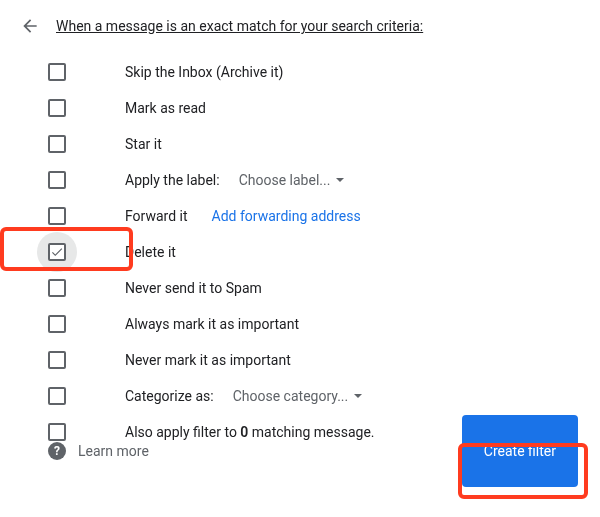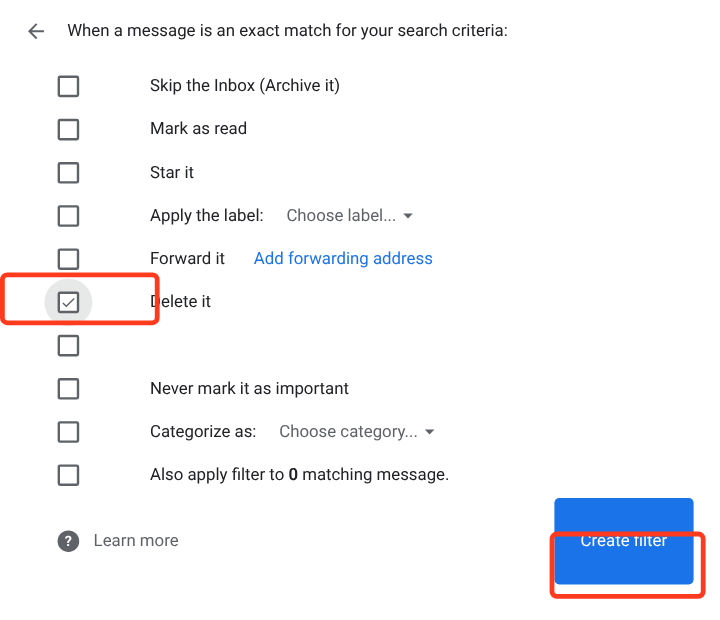--- a/index.html
+++ b/index.html
@@ -13,20 +13,21 @@
       position: relative;
     }
     .container {
       padding: 16px 20px 0 20px;
     }
     .header {
       display: flex;
       align-items: center;
       gap: 16px;
       margin-bottom: 18px;
+      text-decoration: underline;
     }
     .back-arrow {
       width: 20px;
       height: 20px;
       display: flex;
       align-items: center;
       justify-content: center;
       cursor: pointer;
       color: #5f6368;
     }
@@ -236,22 +237,29 @@
             </svg>
           </div>
       </div>
       <span class="option-label">Delete it</span>
     </div>
 
     <div class="option-row">
       <div class="checkbox-wrap">
           <div class="checkbox"></div>
         </div>
-    </div>
-
+      <span class="option-label">Never send it to Spam</span>
+    </div>
+
+    <div class="option-row">
+      <div class="checkbox-wrap">
+          <div class="checkbox"></div>
+        </div>
+      <span class="option-label">Always mark it as important</span>
+    </div>
 
     <div class="option-row">
       <div class="checkbox-wrap">
           <div class="checkbox"></div>
         </div>
       <span class="option-label">Never mark it as important</span>
     </div>
 
     <div class="option-row">
       <div class="checkbox-wrap">

